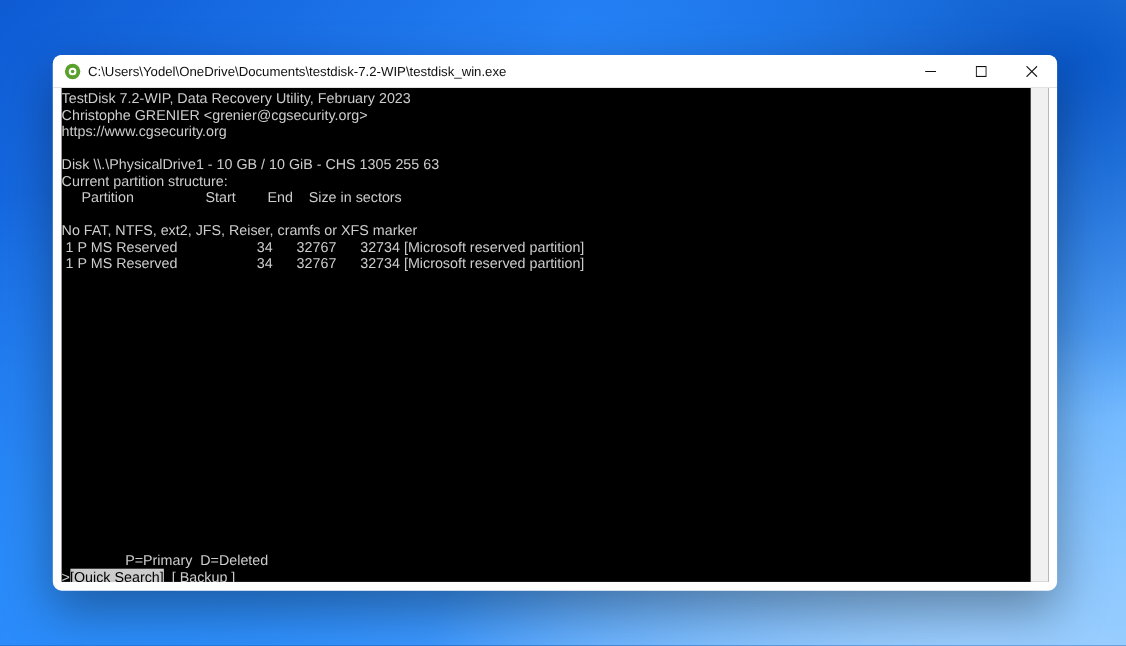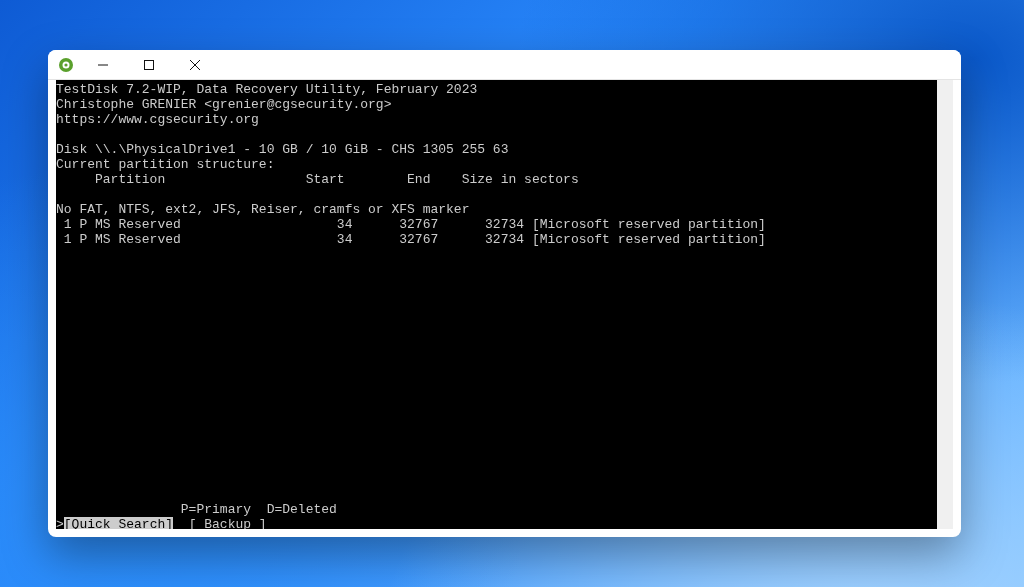--- a/index.html
+++ b/index.html
@@ -78,21 +78,21 @@
       background: #000000;
       color: #cccccc;
       font-family: Consolas, "Courier New", monospace;
       font-size: 13px;
       line-height: 15px;
       padding: 2px 0 0 0;
       overflow: hidden;
       position: relative;
     }
     .terminal pre {
-      font-family: Liberation Mono, monospace;
+      font-family: Liberation Sans, sans-serif;
       white-space: pre;
       margin: 0;
     }
     .hl {
       background: #cccccc;
       color: #000000;
     }
     .scrollbar-track {
       position: absolute;
       right: 0;
@@ -110,20 +110,21 @@
 <div class="window">
 
   <div class="titlebar">
     <span class="title-icon">
       <svg viewBox="0 0 16 16" width="16" height="16">
         <circle cx="8" cy="8" r="7" fill="#5aa02c"></circle>
         <circle cx="8" cy="8" r="3.5" fill="#ffffff"></circle>
         <circle cx="8" cy="8" r="1.6" fill="#5aa02c"></circle>
       </svg>
     </span>
+    <span class="title-text">C:\Users\Yodel\OneDrive\Documents\testdisk-7.2-WIP\testdisk_win.exe</span>
     <div class="window-controls">
       <div class="win-btn">
         <svg width="10" height="10" viewBox="0 0 10 10">
             <path d="M0 5 H10" stroke="#111" stroke-width="1"></path>
           </svg>
       </div>
       <div class="win-btn">
         <svg width="10" height="10" viewBox="0 0 10 10">
             <rect x="0.5" y="0.5" width="9" height="9" fill="none" stroke="#111" stroke-width="1"></rect>
           </svg>

